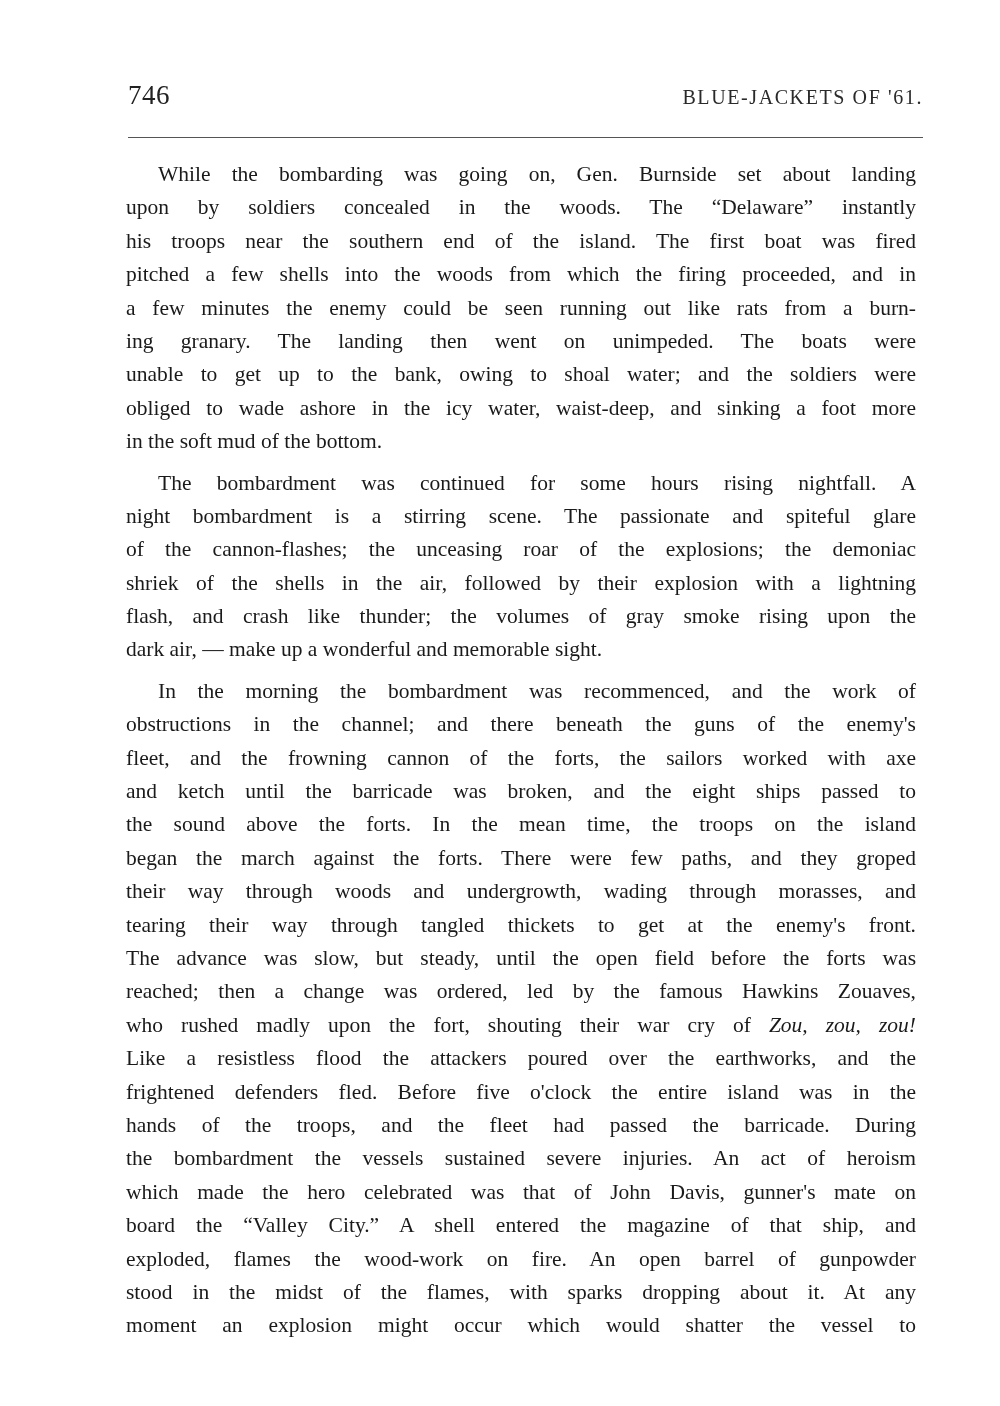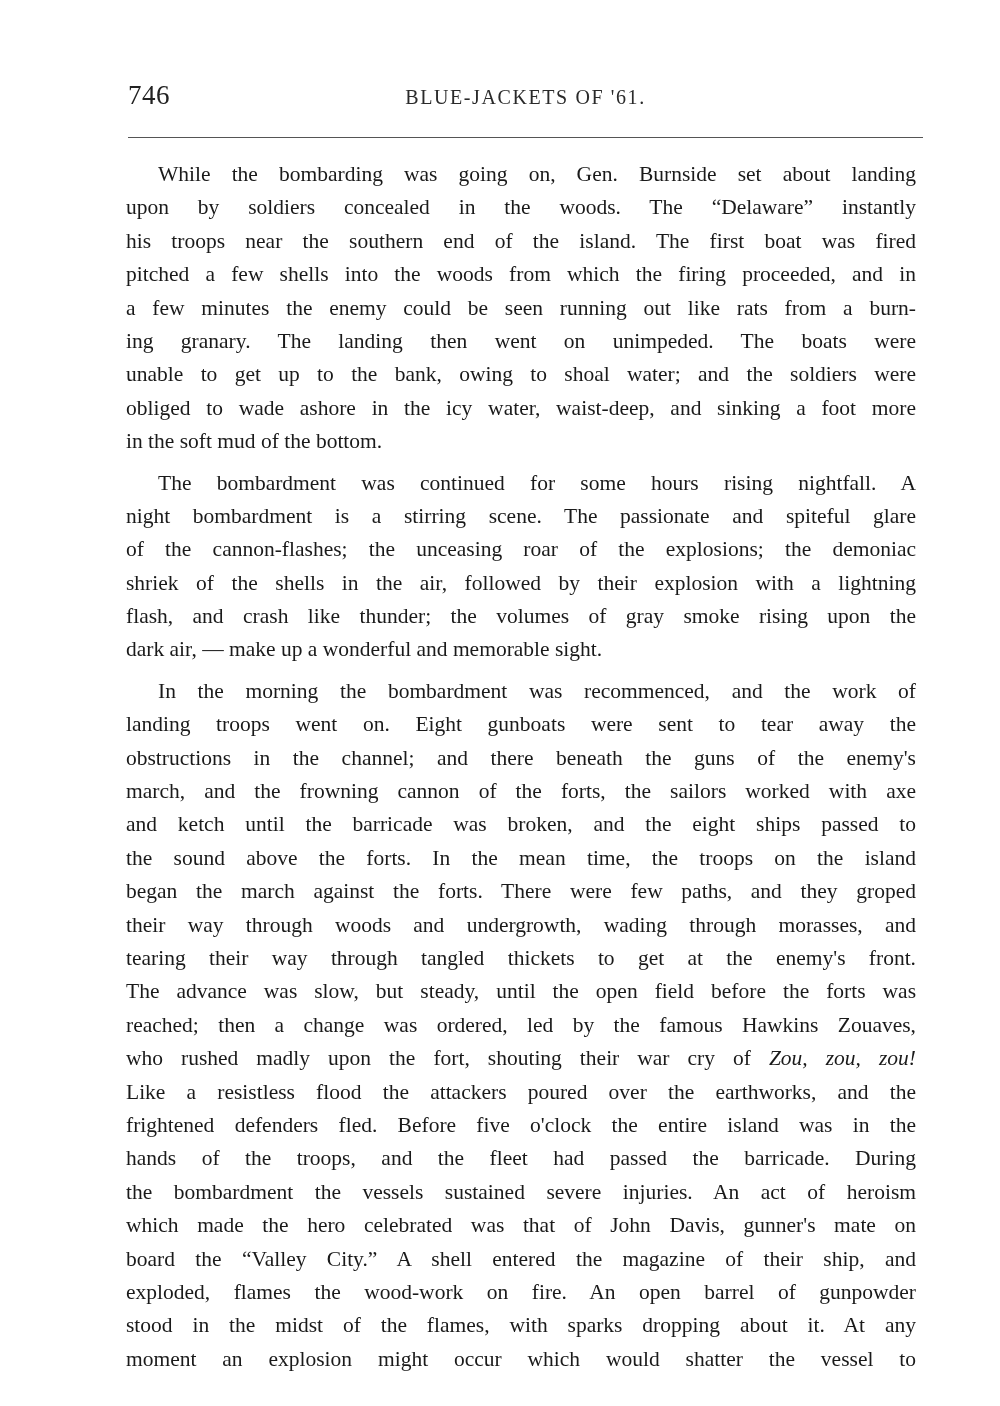--- a/index.html
+++ b/index.html
@@ -34,21 +34,21 @@
       top: 0;
       font-size: 27px;
       letter-spacing: 0.5px;
       color: #222;
     }
     .running-title {
       position: absolute;
       left: 0;
       right: 0;
       top: 6px;
-      text-align: center;
+      text-align: right;
       font-size: 20px;
       letter-spacing: 1.6px;
       color: #2a2a2a;
     }
     .head-rule {
       position: absolute;
       left: 128px;
       top: 137px;
       width: 795px;
       height: 0;
@@ -107,36 +107,35 @@
       <span class="line indent">The bombardment was continued for some hours rising nightfall.  A</span>
       <span class="line">night bombardment is a stirring scene.  The passionate and spiteful glare</span>
       <span class="line">of the cannon-flashes; the unceasing roar of the explosions; the demoniac</span>
       <span class="line">shriek of the shells in the air, followed by their explosion with a lightning</span>
       <span class="line">flash, and crash like thunder; the volumes of gray smoke rising upon the</span>
       <span class="line last">dark air, — make up a wonderful and memorable sight.</span>
     </div>
 
     <div class="para">
       <span class="line indent">In the morning the bombardment was recommenced, and the work of</span>
-      <span class="line">landing troops went on.  Eight gunboats were sent to tear away the</span>
       <span class="line">obstructions in the channel; and there beneath the guns of the enemy's</span>
-      <span class="line">march, and the frowning cannon of the forts, the sailors worked with axe</span>
+      <span class="line">fleet, and the frowning cannon of the forts, the sailors worked with axe</span>
       <span class="line">and ketch until the barricade was broken, and the eight ships passed to</span>
       <span class="line">the sound above the forts.  In the mean time, the troops on the island</span>
       <span class="line">began the march against the forts.  There were few paths, and they groped</span>
       <span class="line">their way through woods and undergrowth, wading through morasses, and</span>
       <span class="line">tearing their way through tangled thickets to get at the enemy's front.</span>
       <span class="line">The advance was slow, but steady, until the open field before the forts was</span>
       <span class="line">reached; then a change was ordered, led by the famous Hawkins Zouaves,</span>
       <span class="line"><span>who rushed madly upon the fort, shouting their war cry of</span> <em class="ital">Zou, zou, zou!</em></span>
       <span class="line">Like a resistless flood the attackers poured over the earthworks, and the</span>
       <span class="line">frightened defenders fled.  Before five o'clock the entire island was in the</span>
       <span class="line">hands of the troops, and the fleet had passed the barricade.  During</span>
       <span class="line">the bombardment the vessels sustained severe injuries.  An act of heroism</span>
       <span class="line">which made the hero celebrated was that of John Davis, gunner's mate on</span>
-      <span class="line">board the “Valley City.”  A shell entered the magazine of their ship, and</span>
+      <span class="line">board the “Valley City.”  A shell entered the magazine of that ship, and</span>
       <span class="line">exploded, flames the wood-work on fire.  An open barrel of gunpowder</span>
       <span class="line">stood in the midst of the flames, with sparks dropping about it.  At any</span>
       <span class="line">moment an explosion might occur which would shatter the vessel to</span>
     </div>
 
   </div>
 </div>
 
 </body></html>

